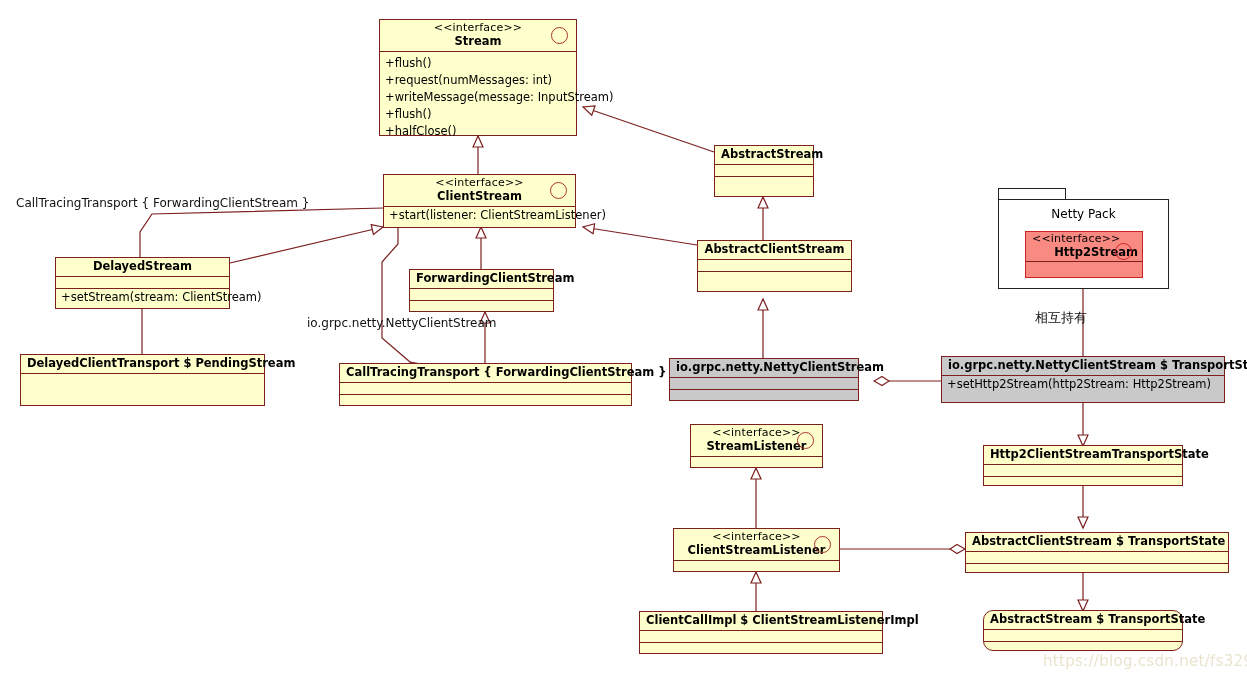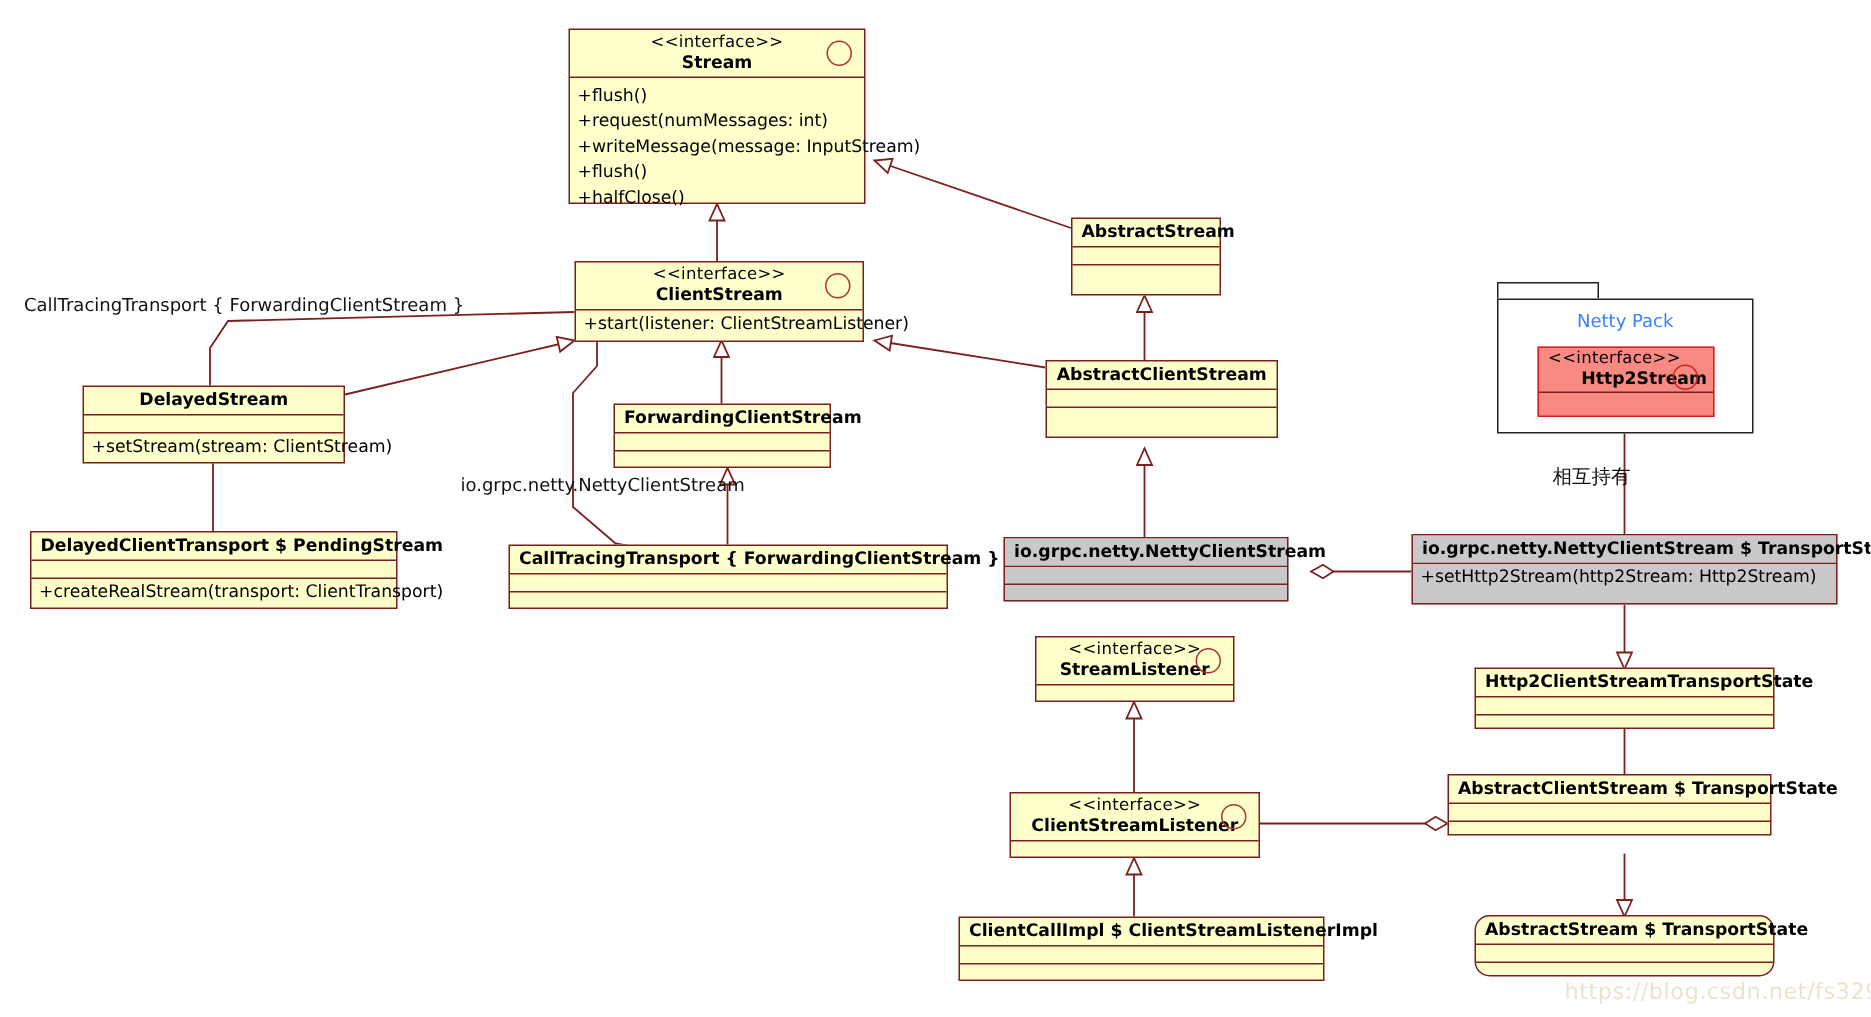--- a/index.html
+++ b/index.html
@@ -14,21 +14,21 @@
   .uml .row{padding:1px 5px;font-size:11.5px;color:#000;line-height:1.3;min-height:11px;white-space:nowrap;}
   .uml .row.empty{height:11px;padding:0;}
   .iface-circle{position:absolute;width:15px;height:15px;border:1.5px solid #a33;border-radius:50%;
                 background:transparent;right:8px;top:7px;}
   .grey{background:#c9c9c9;}
   .grey .title{background:#c9c9c9;}
   .red{background:#f98a82;border:1px solid #cc2222;}
   .red .iface-circle{border-color:#cc2222;}
   .pkg{position:absolute;box-sizing:border-box;border:1px solid #222;background:#fff;}
   .pkg-tab{position:absolute;box-sizing:border-box;border:1px solid #222;border-bottom:none;background:#fff;}
-  .pkg-name{position:absolute;width:100%;text-align:center;font-size:12px;color:#3b82f6;}
+  .pkg-name{position:absolute;width:100%;text-align:center;font-size:12px;color:#000000;}
   .freetext{position:absolute;font-size:12px;color:#111;white-space:nowrap;}
   .cn{font-family:"DejaVu Sans",sans-serif;font-size:13px;color:#111;}
   .wm{position:absolute;font-size:15px;color:#e9e4cf;white-space:nowrap;letter-spacing:.3px;}
 </style>
 </head>
 <body>
 
 <div id="canvas">
 
   <svg class="wires" viewBox="0 0 1247 678">
@@ -132,23 +132,20 @@
     <div class="sep">
       <div class="row">+setStream(stream: ClientStream)</div>
     </div>
   </div>
 
   <div class="uml" style="left:20px;top:354px;width:245px;height:52px;">
     <div class="title">
       <span>DelayedClientTransport $ PendingStream</span>
     </div>
     <div class="sep row empty"></div>
-    <div class="sep">
-      <div class="row">+createRealStream(transport: ClientTransport)</div>
-    </div>
   </div>
 
   <div class="uml" style="left:409px;top:269px;width:145px;height:43px;">
     <div class="title">
       <span>ForwardingClientStream</span>
     </div>
     <div class="sep row empty"></div>
     <div class="sep row empty"></div>
   </div>
 
@@ -193,21 +190,21 @@
   <div class="freetext cn" style="left:1035px;top:309px;text-align:right;">相互持有</div>
 
   <div class="uml" style="left:983px;top:445px;width:200px;height:41px;">
     <div class="title">
       <span>Http2ClientStreamTransportState</span>
     </div>
     <div class="sep row empty"></div>
     <div class="sep row empty"></div>
   </div>
 
-  <div class="uml" style="left:965px;top:516px;width:216px;height:41px;">
+  <div class="uml" style="left:965px;top:532px;width:264px;height:41px;">
     <div class="title">
       <span>AbstractClientStream $ TransportState</span>
     </div>
     <div class="sep row empty"></div>
     <div class="sep row empty"></div>
   </div>
 
   <div class="uml" style="left:983px;top:610px;width:200px;height:41px;border-radius:10px;">
     <div class="title">
       <span>AbstractStream $ TransportState</span>

